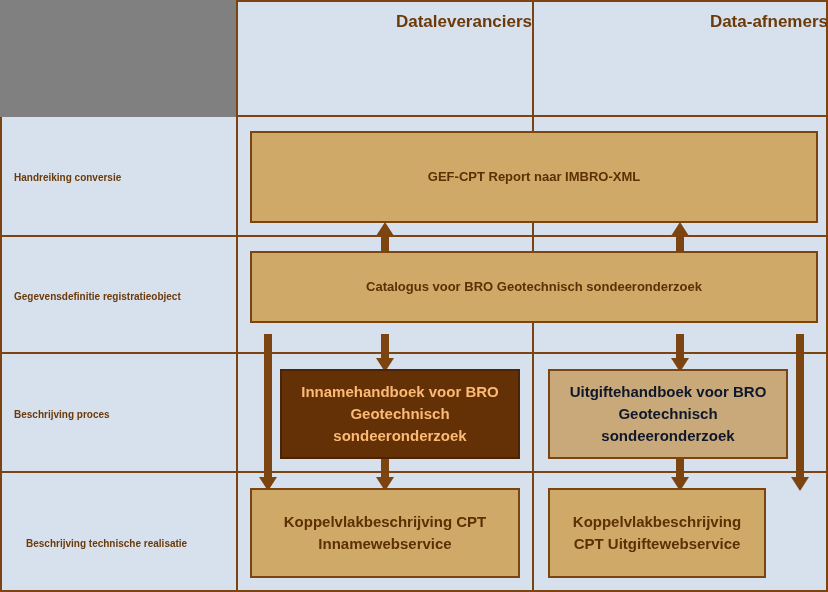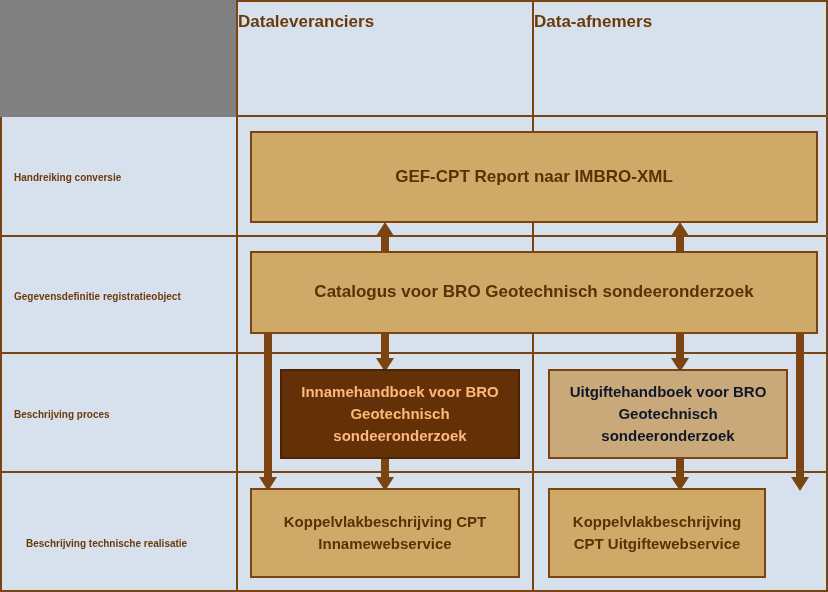--- a/index.html
+++ b/index.html
@@ -47,21 +47,21 @@
     z-index: 4;
   }
 
   
   .col-header {
     position: absolute;
     top: 0;
     height: 117px;
     display: flex;
     align-items: flex-start;
-    justify-content: flex-start;
+    justify-content: flex-end;
     padding-top: 12px;
     box-sizing: border-box;
     color: #6b3a0a;
     font-size: 17px;
     font-weight: bold;
     z-index: 4;
   }
 
   
   .row-label {
@@ -103,21 +103,21 @@
     background: #c9a97a;
     color: #0f172a;
     justify-content: flex-end;
   }
   .box.dark {
     background: #643107;
     color: #fdba74;
     border-color: #4a2405;
   }
   .box.big-text {
-    font-size: 17px;
+    font-size: 13px;
   }
 
   
   .arrow {
     position: absolute;
     z-index: 5;
   }
   .arrow .shaft {
     position: absolute;
     left: 50%;
@@ -214,21 +214,21 @@
 
   <div class="arrow down" style="left:670px; top:458px; width:20px; height:33px;">
     <div class="shaft"></div>
       <div class="head"></div>
   </div>
 
   <div class="box tan big-text" style="left:250px; top:131px; width:568px; height:92px;">
     <span>GEF-CPT Report naar IMBRO-XML</span>
   </div>
 
-  <div class="box tan big-text" style="left:250px; top:251px; width:568px; height:83px;">
+  <div class="box tan big-text" style="left:250px; top:251px; width:568px; height:72px;">
     <span>Catalogus voor BRO Geotechnisch sondeeronderzoek</span>
   </div>
 
   <div class="box dark" style="left:280px; top:369px; width:240px; height:90px;">
     <span>Innamehandboek voor BRO Geotechnisch sondeeronderzoek</span>
   </div>
 
   <div class="box tan-light" style="left:548px; top:369px; width:240px; height:90px;">
     <span>Uitgiftehandboek voor BRO Geotechnisch sondeeronderzoek</span>
   </div>

